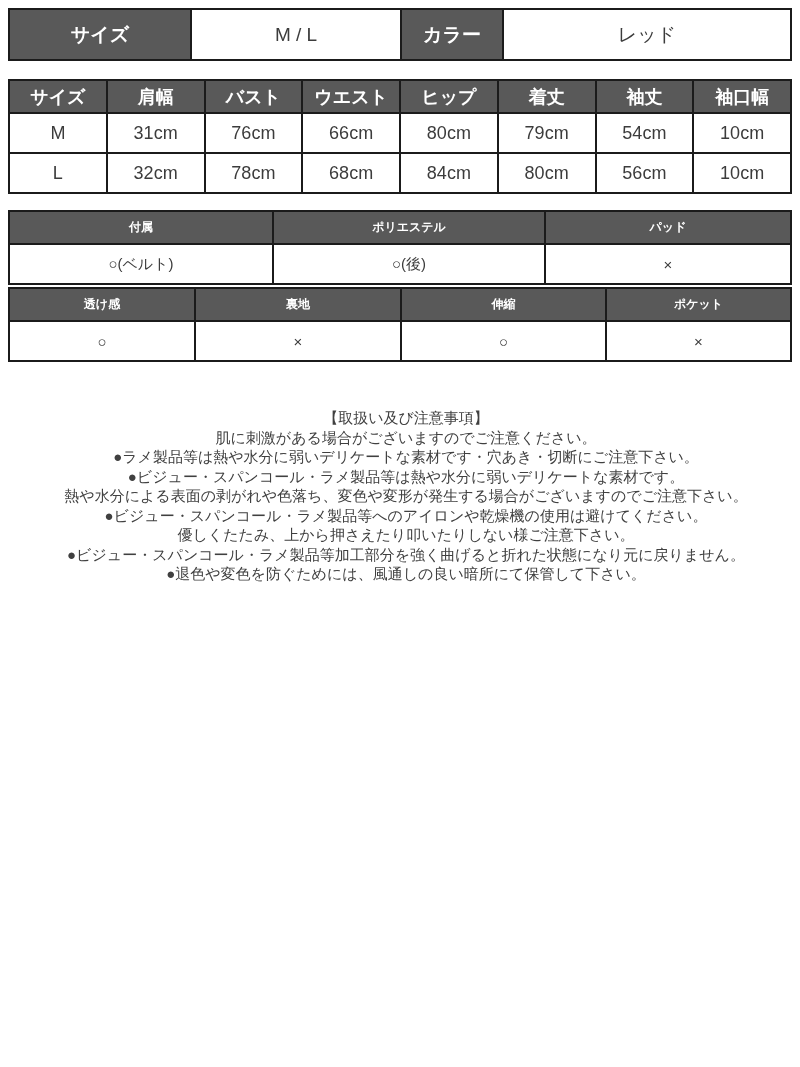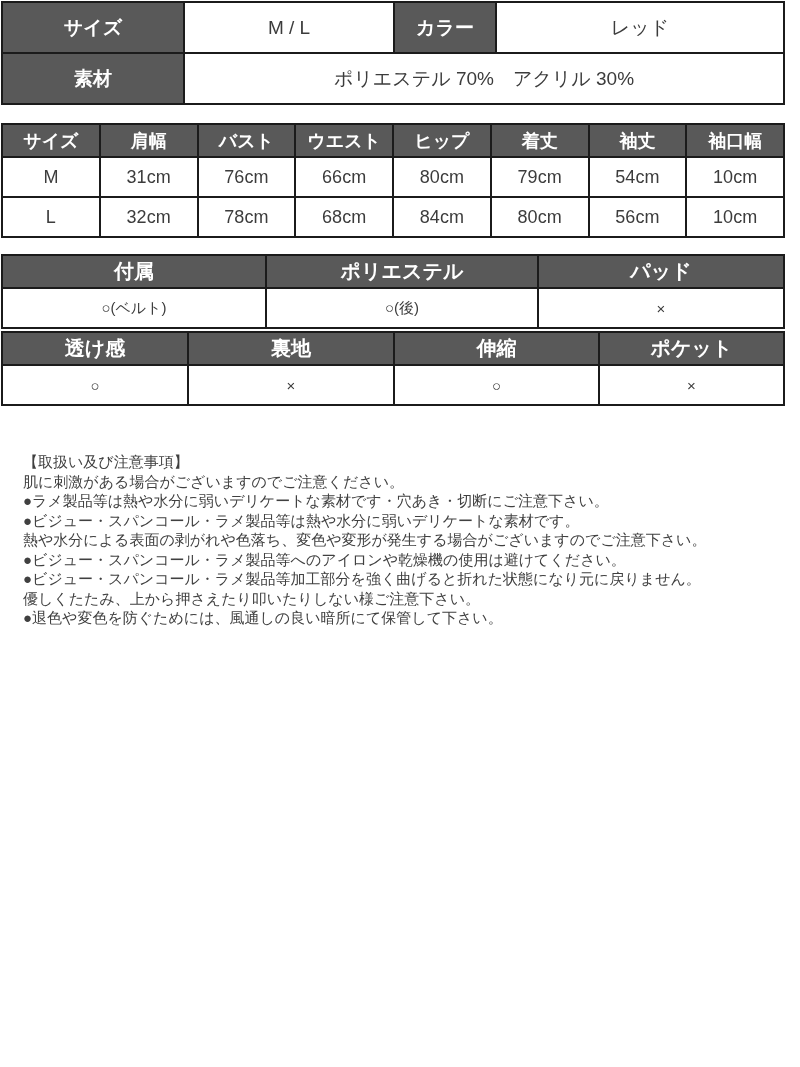--- a/index.html
+++ b/index.html
@@ -8,21 +8,21 @@
     --border:#1b1b1b;
     --body-text:#3c3c3c;
     --notes-text:#404040;
   }
   html,body{margin:0;padding:0;}
   body{
     width:800px;height:1067px;background:#ffffff;
     font-family:"Liberation Sans","DejaVu Sans",sans-serif;
     color:var(--body-text);
   }
-  .page{padding:1px;}
+  .page{padding:8px;}
   table.tbl{
     border-collapse:collapse;width:784px;table-layout:fixed;
   }
   table.tbl td{
     border:2px solid var(--border);
     text-align:center;vertical-align:middle;
     overflow:hidden;white-space:nowrap;
   }
   .hd{
     background:var(--header-bg);color:var(--header-text);
@@ -30,45 +30,41 @@
   }
   
   .t1{margin-bottom:18px;}
   .t1 td{height:47px;font-size:19px;}
   
   .t2{margin-bottom:16px;}
   .t2 tr.hrow td{height:29px;font-size:18px;}
   .t2 tr.drow td{height:36px;font-size:18px;}
   
   .t3{margin-bottom:2px;}
-  .t3 tr.hrow td,.t4 tr.hrow td{height:29px;font-size:20px;}
+  .t3 tr.hrow td,.t4 tr.hrow td{height:29px;font-size:12px;}
   .t3 tr.drow td,.t4 tr.drow td{height:36px;font-size:15px;}
   
   .notes{
     margin-top:46px;padding-left:22px;padding-right:10px;
     font-size:15px;line-height:19.5px;color:var(--notes-text);
   }
-  .note-line{white-space:nowrap;}
+  .note-line{white-space:nowrap;text-align:center;}
 </style>
 </head>
 <body>
 
 <div class="page">
 
   <table class="tbl t1">
     <tbody>
         <tr>
       <td class="hd" style="width:178px">サイズ</td>
       <td style="width:206px">M / L</td>
       <td class="hd" style="width:98px">カラー</td>
       <td>レッド</td>
-    </tr>
-    <tr>
-      <td class="hd">素材</td>
-      <td colspan="3">ポリエステル 70%　アクリル 30%</td>
     </tr>
   </tbody>
     </table>
 
   <table class="tbl t2">
     <tbody>
         <tr class="hrow">
       <td class="hd">サイズ</td>
       <td class="hd">肩幅</td>
       <td class="hd">バスト</td>
@@ -133,18 +129,18 @@
   </tbody>
     </table>
 
   <div class="notes">
     <div class="note-line">【取扱い及び注意事項】</div>
     <div class="note-line">肌に刺激がある場合がございますのでご注意ください。</div>
     <div class="note-line">●ラメ製品等は熱や水分に弱いデリケートな素材です・穴あき・切断にご注意下さい。</div>
     <div class="note-line">●ビジュー・スパンコール・ラメ製品等は熱や水分に弱いデリケートな素材です。</div>
     <div class="note-line">熱や水分による表面の剥がれや色落ち、変色や変形が発生する場合がございますのでご注意下さい。</div>
     <div class="note-line">●ビジュー・スパンコール・ラメ製品等へのアイロンや乾燥機の使用は避けてください。</div>
+    <div class="note-line">優しくたたみ、上から押さえたり叩いたりしない様ご注意下さい。</div>
     <div class="note-line">●ビジュー・スパンコール・ラメ製品等加工部分を強く曲げると折れた状態になり元に戻りません。</div>
-    <div class="note-line">優しくたたみ、上から押さえたり叩いたりしない様ご注意下さい。</div>
     <div class="note-line">●退色や変色を防ぐためには、風通しの良い暗所にて保管して下さい。</div>
   </div>
 
 </div>
 
 </body></html>

